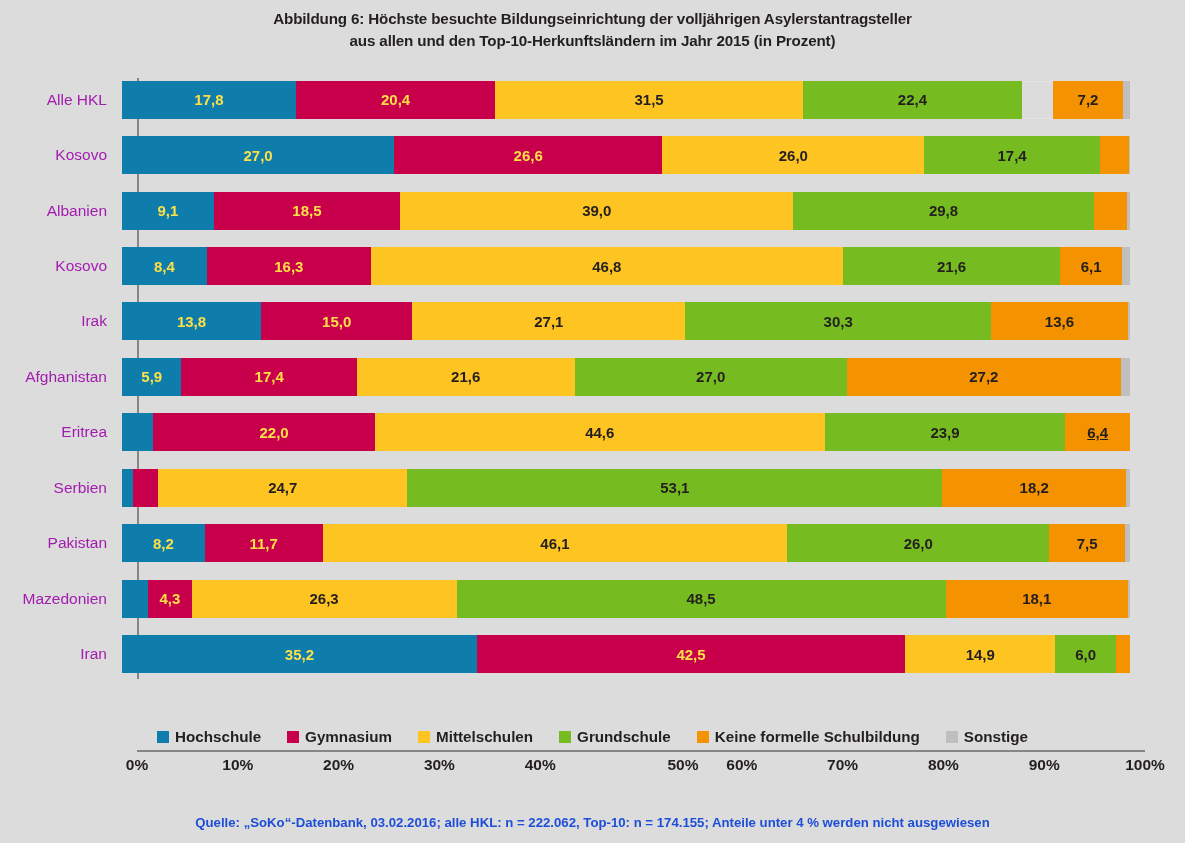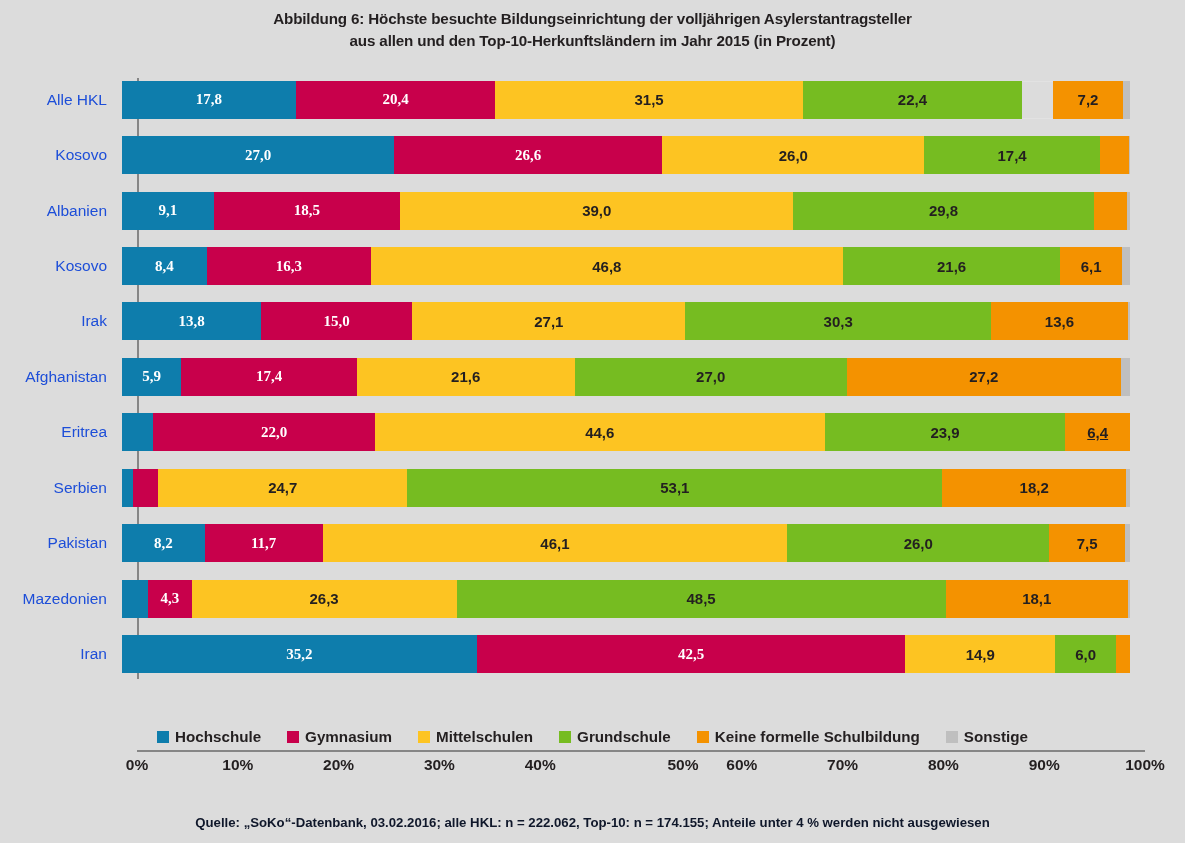--- a/index.html
+++ b/index.html
@@ -75,21 +75,21 @@
     height: 55.45px;
     display: flex;
     align-items: center;
   }
   .row-label {
     width: 122px;
     text-align: right;
     padding-right: 15px;
     font-size: 15.5px;
     font-weight: 500;
-    color: #1d4ed8;
+    color: #a21caf;
     white-space: nowrap;
     box-sizing: border-box;
   }
   .bar {
     position: relative;
     height: 38px;
     width: 1008px;
     display: flex;
     overflow: hidden;
     box-shadow: 0 0 0 0.5px rgba(255,255,255,0.35) inset;
@@ -100,21 +100,21 @@
     align-items: center;
     justify-content: center;
     font-size: 15px;
     font-weight: 600;
     box-sizing: border-box;
     overflow: hidden;
     white-space: nowrap;
     line-height: 1;
   }
   .seg.dark-text  { color: #231f20; }
-  .seg.light-text { color: #ffffff; font-family: Liberation Serif, serif; }
+  .seg.light-text { color: #fde047; }
 
   
   .x-ticks {
     position: absolute;
     left: 137px;
     top: 684px;
     width: 1008px;
     height: 26px;
   }
   .x-tick {
@@ -157,21 +157,21 @@
 
   
   .source {
     position: absolute;
     left: 0;
     top: 815px;
     width: 1185px;
     text-align: center;
     font-size: 13.2px;
     font-weight: 600;
-    color: #0f172a;
+    color: #1d4ed8;
     white-space: nowrap;
   }
 </style>
 </head>
 <body>
 
 <div id="figure">
 
   <div class="title-block">
     <div class="title-line l1">Abbildung 6: Höchste besuchte Bildungseinrichtung der volljährigen Asylerstantragsteller</div>

